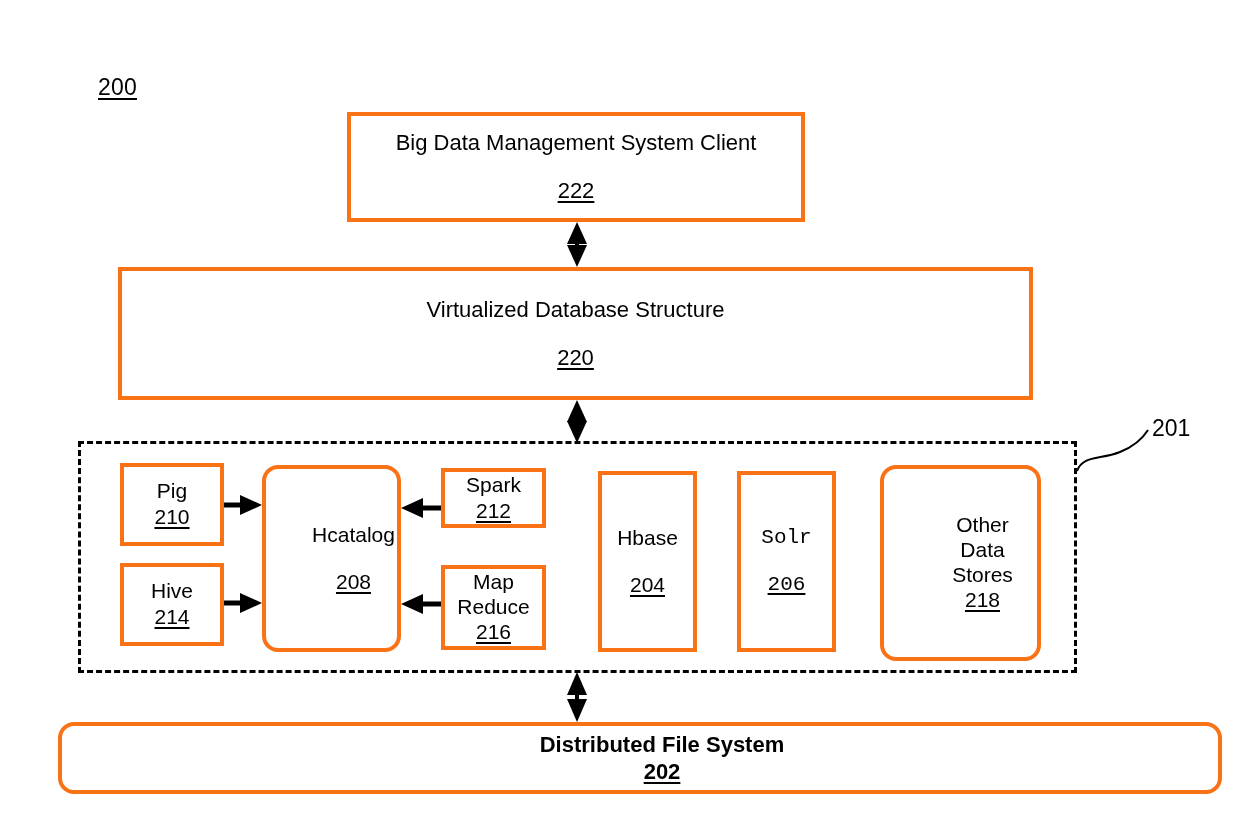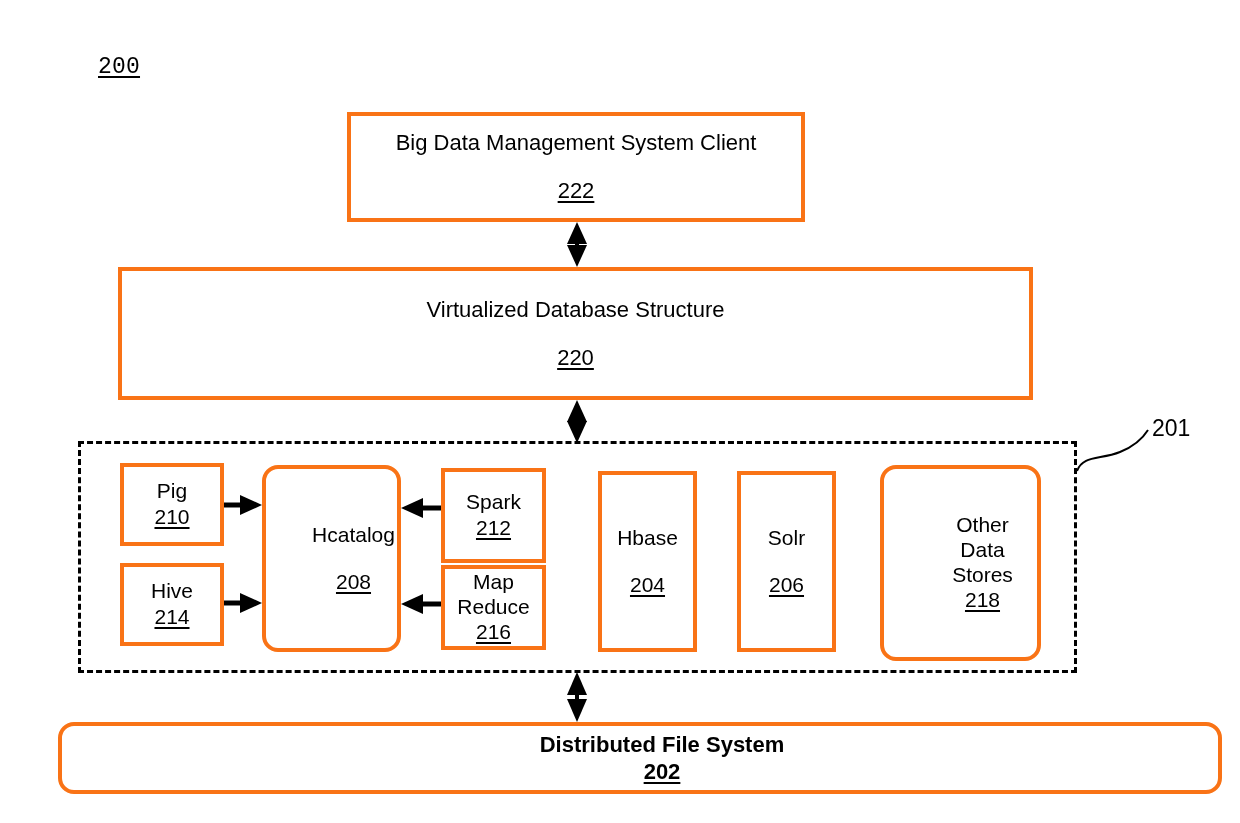--- a/index.html
+++ b/index.html
@@ -87,21 +87,21 @@
     width: 1240px;
     height: 823px;
     pointer-events: none;
   }
 </style>
 </head>
 <body>
 
 <div id="figure-root">
 
-  <div class="fig-num" style="left:98px; top:54px;font-family:Liberation Mono, monospace;">200</div>
+  <div class="fig-num" style="left:98px; top:74px;">200</div>
 
   <div class="box box-lg stack-gap" style="left:347px; top:112px; width:458px; height:110px;">
     <div class="title">Big Data Management System Client</div>
     <div class="ref">222</div>
   </div>
 
   <div class="box box-lg stack-gap" style="left:118px; top:267px; width:915px; height:133px;">
     <div class="title">Virtualized Database Structure</div>
     <div class="ref">220</div>
   </div>
@@ -118,37 +118,37 @@
   <div class="box stack-tight" style="left:120px; top:563px; width:104px; height:83px;">
     <div class="title">Hive</div>
     <div class="ref">214</div>
   </div>
 
   <div class="box rounded stack-gap" style="left:262px; top:465px; width:139px; height:187px;">
     <div class="title">Hcatalog</div>
     <div class="ref">208</div>
   </div>
 
-  <div class="box stack-tight" style="left:441px; top:468px; width:105px; height:95px;">
+  <div class="box stack-tight" style="left:441px; top:468px; width:105px; height:60px;">
     <div class="title">Spark</div>
     <div class="ref">212</div>
   </div>
 
   <div class="box stack-tight" style="left:441px; top:565px; width:105px; height:85px;">
     <div class="title">Map
 Reduce</div>
     <div class="ref">216</div>
   </div>
 
   <div class="box stack-gap" style="left:598px; top:471px; width:99px; height:181px;">
     <div class="title">Hbase</div>
     <div class="ref">204</div>
   </div>
 
-  <div class="box stack-gap" style="left:737px; top:471px; width:99px; height:181px;">
+  <div class="box stack-gap" style="left:737px; top:471px; width:99px; height:181px;font-family:Liberation Mono, monospace;">
     <div class="title">Solr</div>
     <div class="ref">206</div>
   </div>
 
   <div class="box rounded stack-gap-sm" style="left:880px; top:465px; width:161px; height:196px;">
     <div class="title">Other
 Data Stores</div>
     <div class="ref">218</div>
   </div>
 

